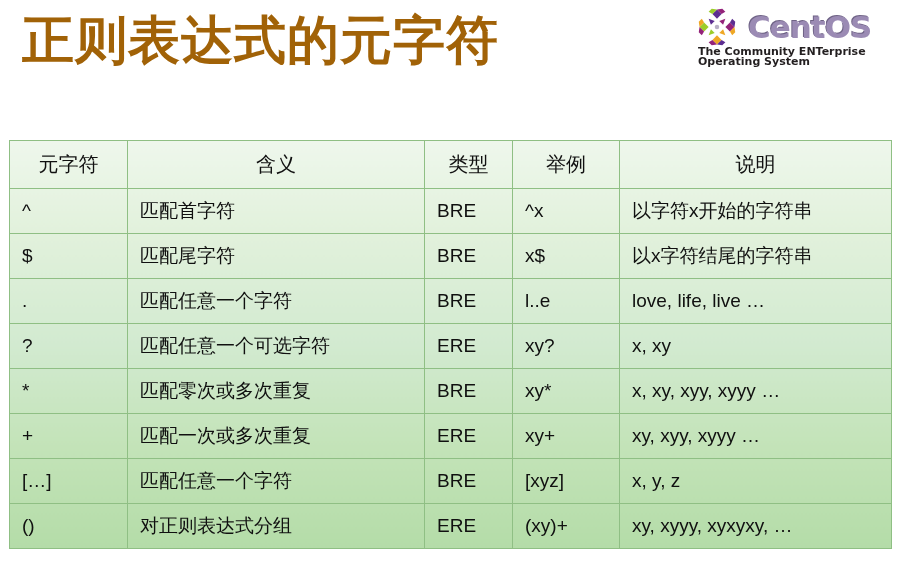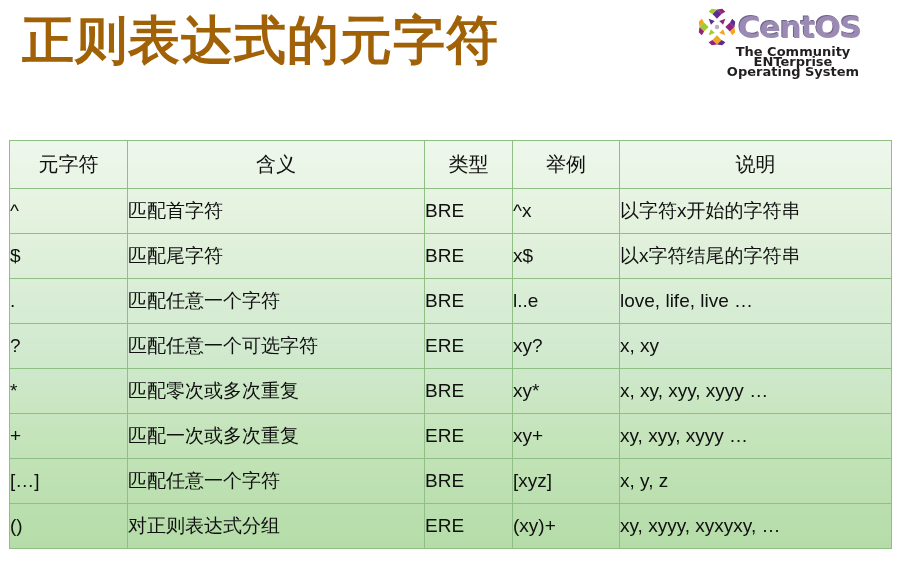--- a/index.html
+++ b/index.html
@@ -55,47 +55,46 @@
     flex: 0 0 38px;
     position: relative;
   }
   .logo-word {
     font-family: "DejaVu Sans", sans-serif;
     font-size: 31px;
     font-weight: bold;
     color: #9b8bb4;
     letter-spacing: -1px;
     line-height: 38px;
-    margin-left: 2px;
+    margin-left: 12px;
     text-shadow: 1px 1px 0 #ffffff, -1px -1px 0 #6f6386;
   }
   .logo-tagline {
     font-family: "DejaVu Sans", sans-serif;
-    font-size: 13px;
+    font-size: 11px;
     font-weight: bold;
     color: #231f20;
-    text-align: center;
     line-height: 10px;
     width: 190px;
     margin-top: 1px;
   }
 
   
   .meta-table {
     position: absolute;
     left: 9px;
     top: 140px;
     width: 882px;
     border-collapse: collapse;
     table-layout: fixed;
     background: linear-gradient(to bottom, #eef7ec 0%, #e2f1dc 22%, #d2ead0 50%, #c3e3b8 75%, #b4dca8 100%);
   }
   .meta-table td, .meta-table th {
     border: 1px solid #8fbf84;
-    padding: 0 0;
+    padding: 0 12px;
     height: 44px;
     vertical-align: middle;
     color: #101010;
     font-size: 19px;
     font-weight: normal;
   }
   .col-meta   { width: 118px; }
   .col-mean   { width: 297px; }
   .col-type   { width: 88px;  }
   .col-exam   { width: 107px; }

